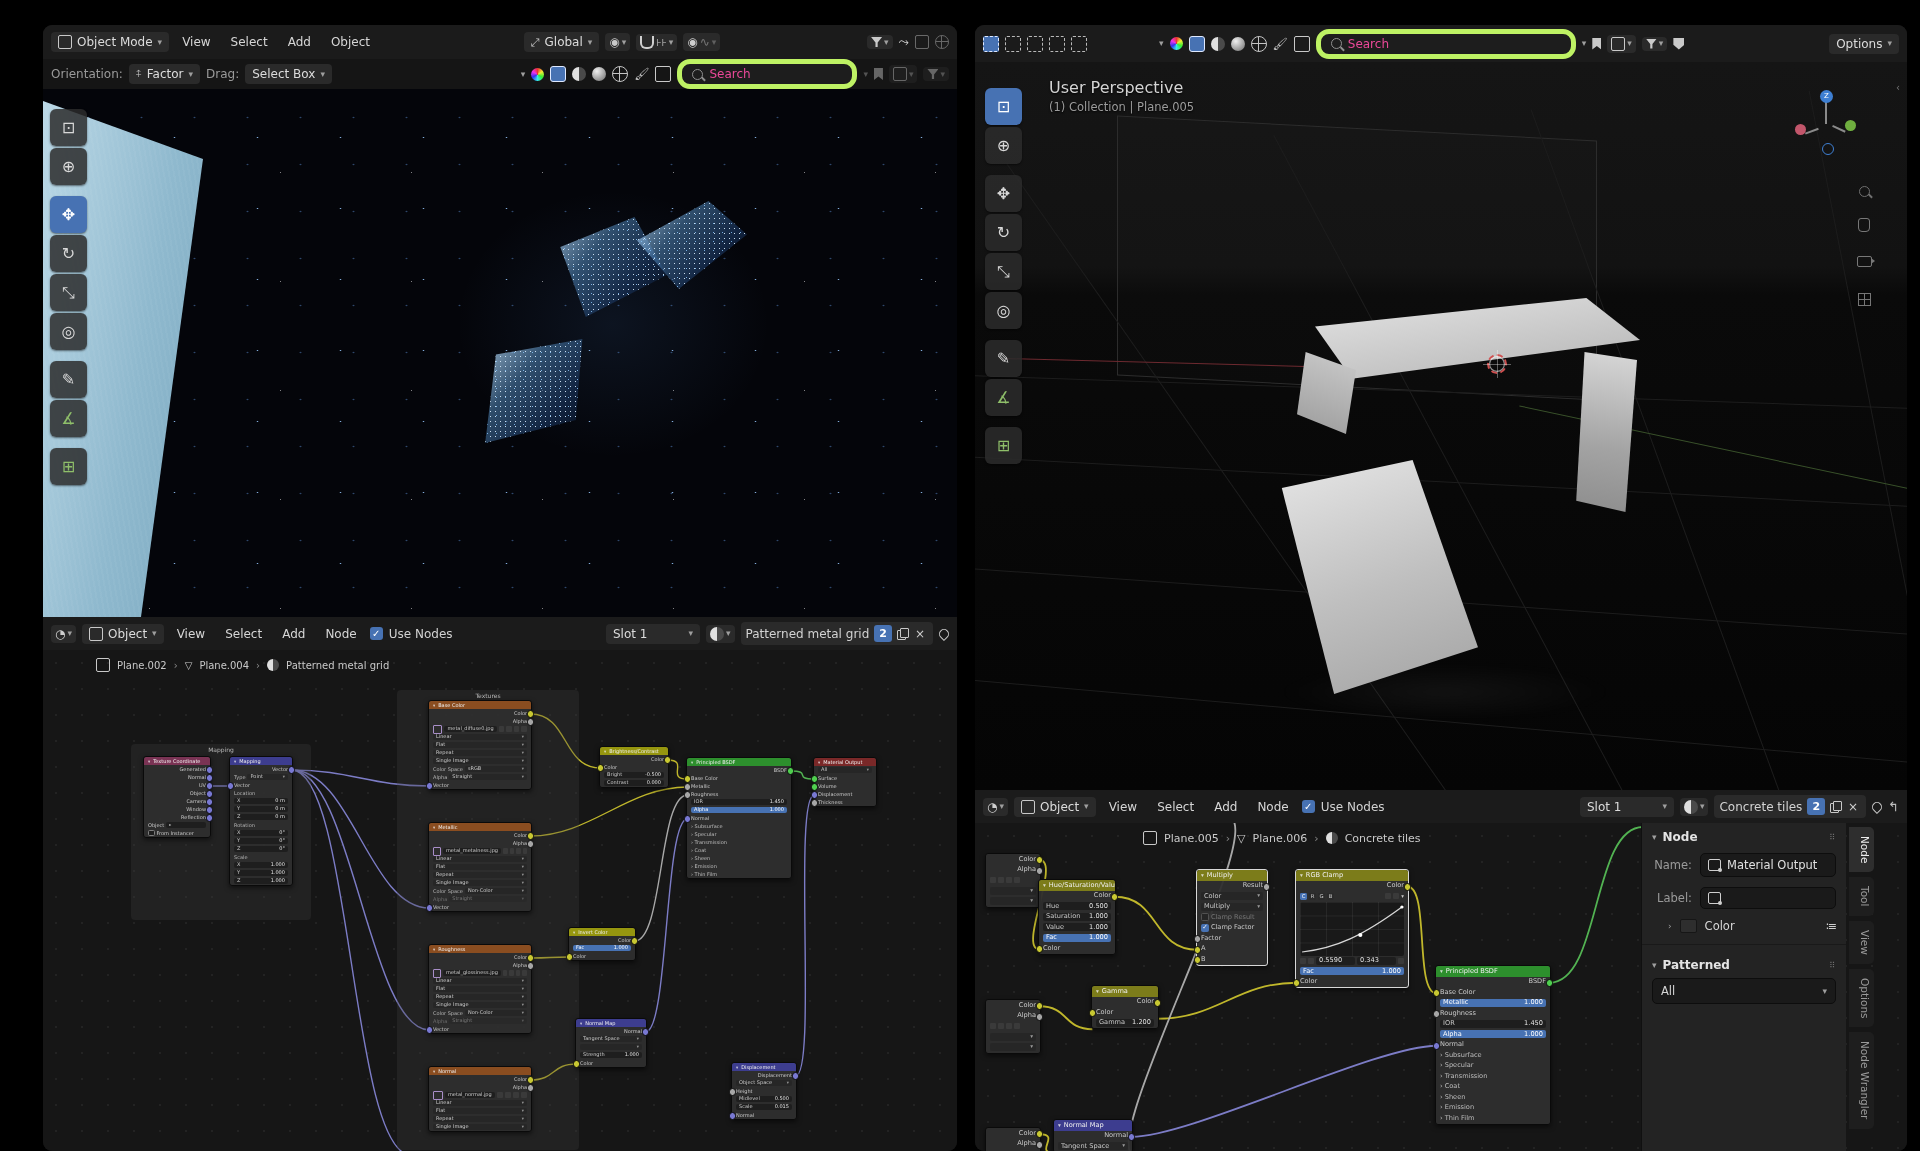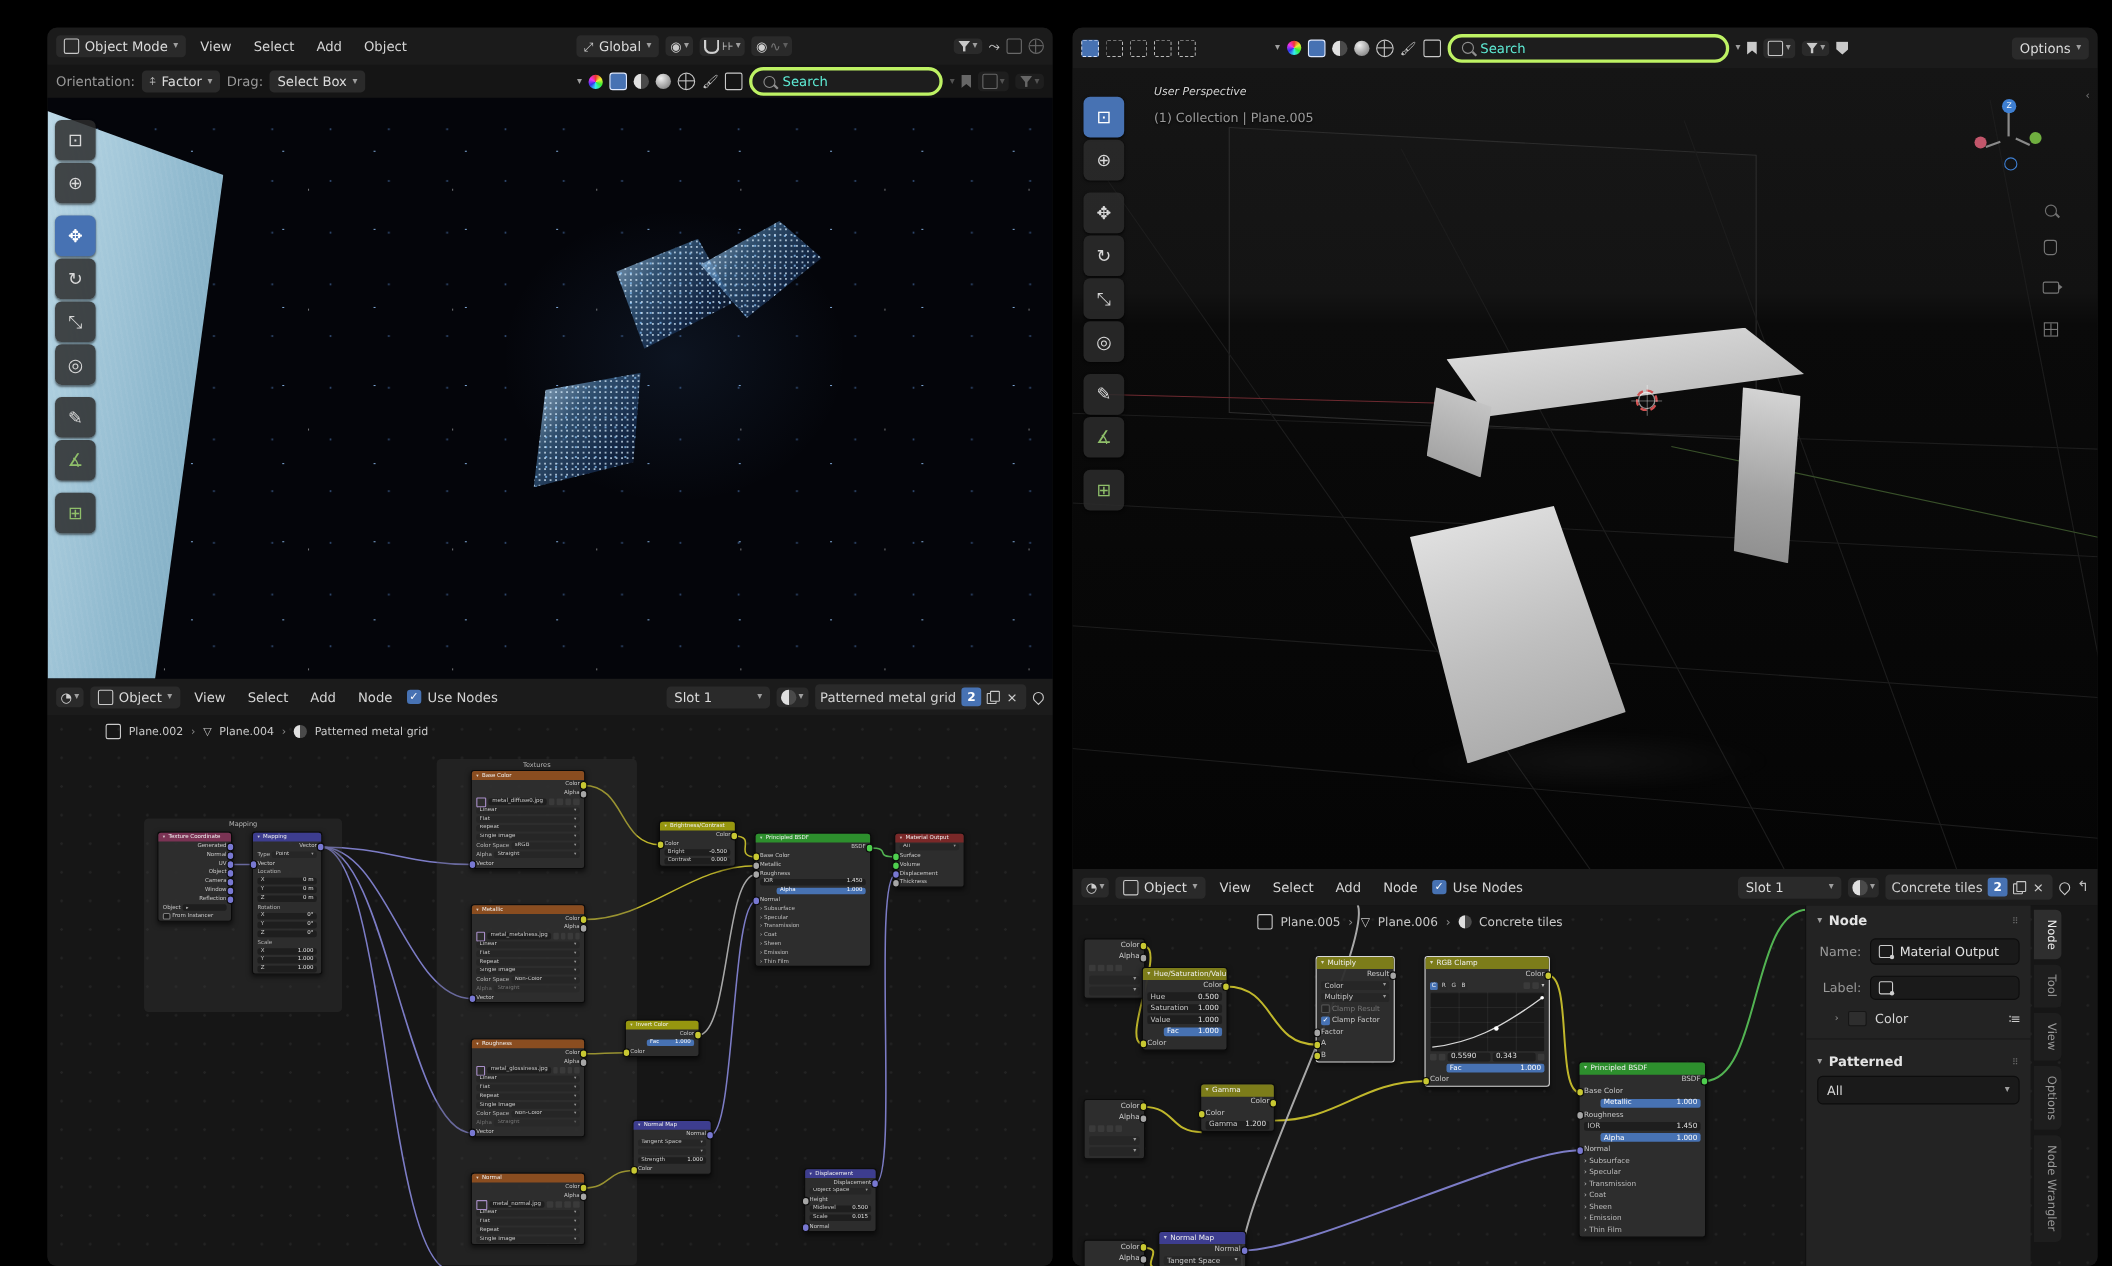--- a/index.html
+++ b/index.html
@@ -27,21 +27,21 @@
   .ic-dash{border:1.5px dashed #b9b9b9;border-radius:2px;}
   .ic-dash-blue{border:1.5px dashed #dfe9ff;background:#4772b3;border-radius:2px;}
   .ic-half{border-radius:50%;background:linear-gradient(90deg,#e0e0e0 50%,#4a4a4a 50%);}
   .ic-ball{border-radius:50%;background:radial-gradient(circle at 35% 30%,#efefef,#6a6a6a);}
   .ic-globe{border:1.5px solid #c4c4c4;border-radius:50%;}
   .ic-globe:before{content:"";position:absolute;left:0;right:0;top:45%;height:1px;background:#c4c4c4;}
   .ic-globe:after{content:"";position:absolute;top:0;bottom:0;left:45%;width:1px;background:#c4c4c4;}
   .rainbow{width:13px;height:13px;border-radius:50%;background:conic-gradient(#e33,#ee3,#3e3,#3ee,#33e,#e3e,#e33);}
   .mag{width:9px;height:9px;border:1.5px solid #8f8f8f;border-radius:50%;position:relative;display:inline-block;}
   .mag:after{content:"";position:absolute;width:5px;height:1.5px;background:#8f8f8f;transform:rotate(45deg);right:-4px;bottom:-1px;}
-  .search{background:#1d1d1d;border:3px solid #bef264;border-radius:13px;display:flex;align-items:center;gap:6px;padding:3px 10px;color:#5eead4;}
+  .search{background:#1d1d1d;border:5px solid #bef264;border-radius:13px;display:flex;align-items:center;gap:6px;padding:3px 10px;color:#ec4899;}
   .chk{width:13px;height:13px;border-radius:3px;background:#4772b3;color:#fff;font-size:10px;line-height:13px;text-align:center;display:inline-block;}
   .copyic{width:10px;height:11px;position:relative;display:inline-block;}
   .copyic:before{content:"";position:absolute;left:0;top:2px;width:7px;height:8px;border:1.2px solid #c9c9c9;border-radius:1px;}
   .copyic:after{content:"";position:absolute;left:3px;top:0;width:7px;height:8px;border:1.2px solid #c9c9c9;border-radius:1px;background:#2a2a2a;}
   .pinic{width:8px;height:8px;border:1.5px solid #c9c9c9;border-radius:50% 50% 50% 0;transform:rotate(-45deg);display:inline-block;}
   .magnet{display:inline-block;width:10px;height:11px;border:2px solid #cfcfcf;border-top:none;border-radius:0 0 6px 6px;}
   .usersbtn{background:#4772b3;color:#fff;border-radius:3px;padding:2px 5px;font-size:11px;font-weight:bold;}
   .xbtn{color:#cfcfcf;font-size:12px;padding:0 3px;}
   .flagic{width:9px;height:12px;background:#c9c9c9;clip-path:polygon(0 0,100% 0,100% 100%,50% 70%,0 100%);display:inline-block;}
   .shieldic{width:11px;height:12px;background:#c9c9c9;clip-path:polygon(0 0,100% 0,100% 60%,50% 100%,0 60%);display:inline-block;position:relative;}
@@ -73,21 +73,21 @@
   
   .tools{position:absolute;display:flex;flex-direction:column;gap:2px;z-index:5;}
   #tools-left{left:7px;top:20px;}
   #tools-right{left:10px;top:26px;}
   .tool{width:37px;height:37px;border-radius:6px;background:#2b2b2bd9;display:flex;align-items:center;justify-content:center;
     color:#d8d8d8;font-size:16px;box-shadow:0 1px 2px rgba(0,0,0,.5);}
   .tool.active{background:#4772b3;color:#fff;}
   .tool.gap{margin-top:9px;}
   .tool .gglyph{color:#8fbf6a;}
   
-  .vptext{position:absolute;color:#d4d4d4;font-size:10px;text-shadow:0 1px 2px #000;font-style:italic;}
+  .vptext{position:absolute;color:#d4d4d4;font-size:16px;text-shadow:0 1px 2px #000;}
   .vptext2{position:absolute;color:#9c9c9c;font-size:11.5px;text-shadow:0 1px 2px #000;}
   .backdrop{position:absolute;left:142px;top:66px;width:478px;height:258px;border:1px solid #2c2c2c;
     transform:skewY(3deg);background:rgba(255,255,255,.012);}
   .gridl{position:absolute;height:1px;background:#1d1d1d;}
   .axis-x{position:absolute;height:1.4px;background:#6e2a30;}
   .axis-y{position:absolute;height:1.4px;background:#39512a;}
   .shape{position:absolute;}
   .arch-top{left:330px;top:236px;width:335px;height:84px;clip-path:polygon(3% 34%,84% 0%,100% 50%,14% 96%);
     background:linear-gradient(170deg,#e4e4e4,#c6c6c6 60%,#b2b2b2);}
   .arch-leftleg{left:322px;top:290px;width:72px;height:82px;clip-path:polygon(12% 0%,82% 22%,68% 100%,0% 76%);
@@ -137,21 +137,21 @@
   .hd-olive{background:#7c7c1a;} .hd-yellow{background:#96960f;} .hd-green{background:#2d8f2d;} .hd-darkred{background:#7a2828;}
   .r{position:relative;display:flex;align-items:center;height:var(--rh);padding:0 4px;gap:2px;line-height:1;white-space:nowrap;}
   .r-out{justify-content:flex-end;}
   .sk{position:absolute;top:50%;margin-top:-2.8px;width:5.6px;height:5.6px;border-radius:50%;border:1px solid #0a0a0a;z-index:6;}
   .sk.sl{left:-3.4px;} .sk.sr{right:-3.4px;}
   .sk-yellow{background:#c8c832;} .sk-purple{background:#7878d2;} .sk-green{background:#4fcf4f;} .sk-gray{background:#a6a6a6;}
   .fieldpill{flex:1;display:flex;justify-content:space-between;align-items:center;background:#1e1e1e;
     border-radius:2px;padding:0 3px;height:78%;}
   .fieldpill .fv{color:#e2e2e2;}
   .sliderpill{flex:1;display:flex;justify-content:space-between;align-items:center;background:#4772b3;color:#fff;
-    border-radius:2px;padding:0 3px;height:78%;margin-left:15px;}
+    border-radius:2px;padding:0 3px;height:78%;}
   .ddpill{flex:1;display:flex;align-items:center;gap:3px;background:#262626;border-radius:2px;padding:0 3px;height:78%;}
   .ddpill .ddv{flex:1;overflow:hidden;text-overflow:ellipsis;}
   .ddpill .chv{font-size:.85em;color:#9a9a9a;}
   .r-col{color:#bdbdbd;}
   .r-lab{color:#b5b5b5;}
   .mini{width:6px;height:6px;background:#3a3a3a;border-radius:1px;display:inline-block;}
   .minib{width:7px;height:7px;border-radius:1.4px;display:inline-flex;align-items:center;justify-content:center;background:#2a2a2a;color:#cfcfcf;font-size:.8em;}
   .minib.on{background:#4772b3;color:#fff;}
   .imgic{width:8px;height:7px;border:1px solid #b9a; border-color:#a98fc9;border-radius:1px;position:relative;display:inline-block;}
   .cbx{width:.9em;height:.9em;border:1px solid #7e7e7e;border-radius:1.5px;background:#1d1d1d;display:inline-flex;align-items:center;justify-content:center;color:#fff;}

